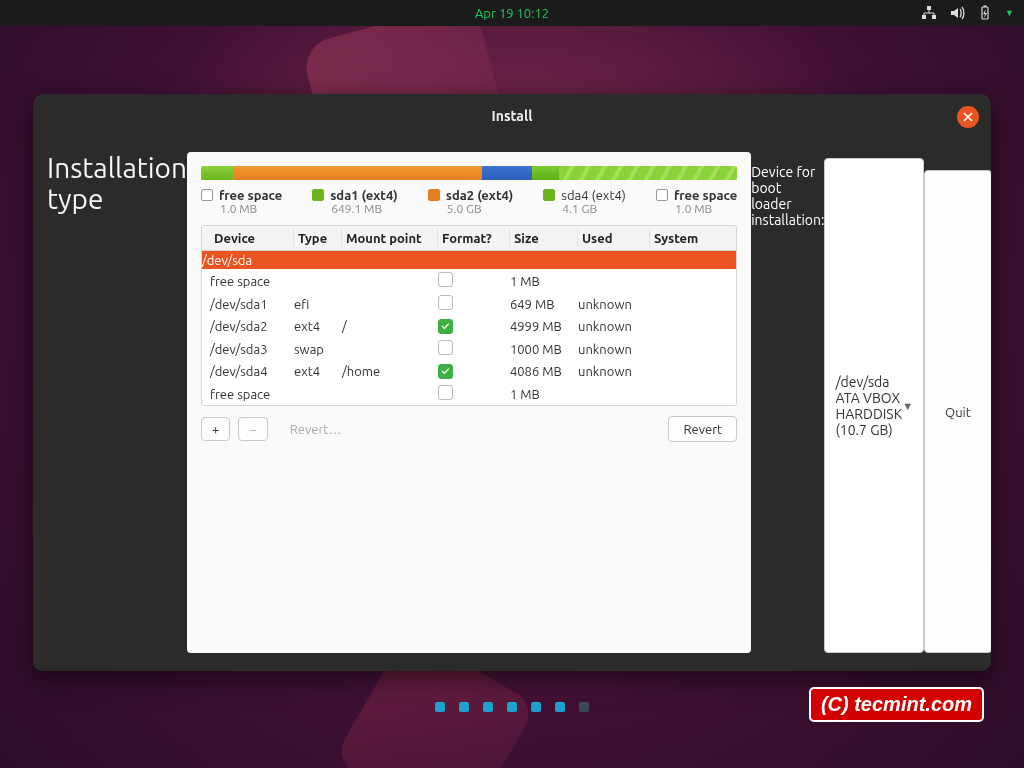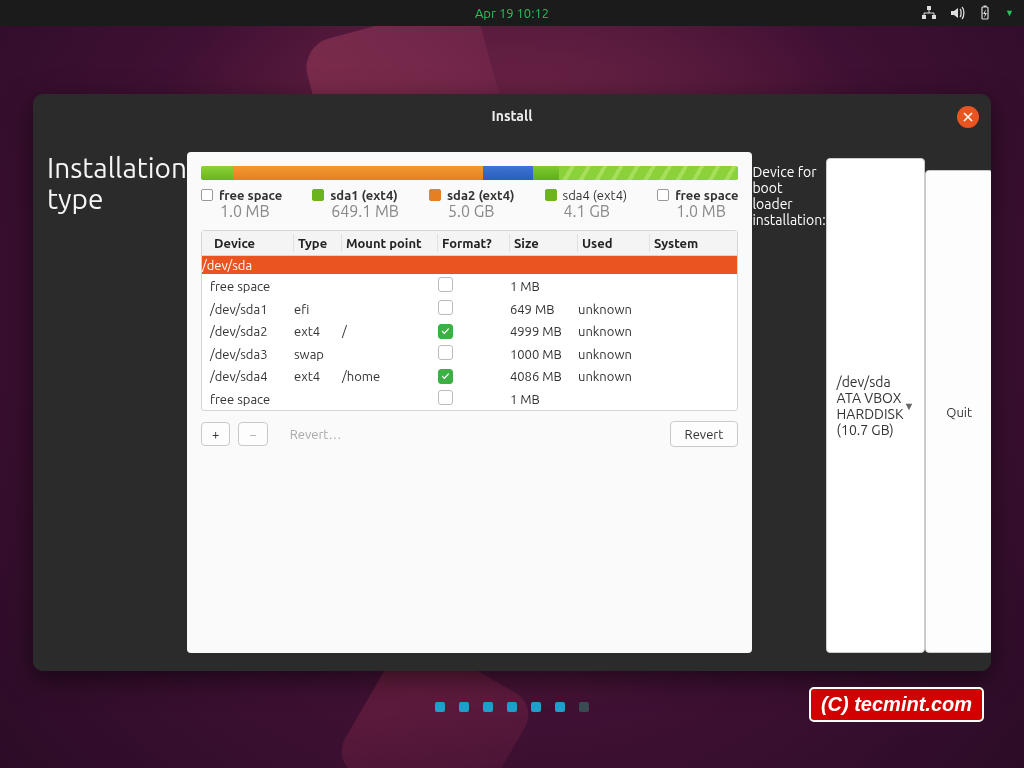--- a/index.html
+++ b/index.html
@@ -86,21 +86,21 @@
   }
   .legend-item { display: flex; flex-direction: column; }
   .legend-top { display: flex; align-items: center; gap: 6px; }
   .legend-swatch {
     width: 12px; height: 12px; border: 1px solid #999; border-radius: 2px; display: inline-block;
   }
   .sw-empty { background: #fff; }
   .sw-green { background: #6bb41d; border-color: #6bb41d; }
   .sw-orange{ background: #e67e22; border-color: #e67e22; }
   .sw-blue  { background: #2b5dbb; border-color: #2b5dbb; }
-  .legend-sub { color: #888; font-size: 16px; margin-left: 19px; }
+  .legend-sub { color: #888; font-size: 12px; margin-left: 19px; }
 
   
   .dev-table {
     margin-top: 10px; border: 1px solid #d5d5d5; border-radius: 3px;
     font-size: 13px; background: #fff;
   }
   .dev-head, .dev-row {
     display: grid;
     grid-template-columns: 84px 48px 96px 72px 68px 72px 1fr;
     align-items: center; padding: 3px 8px;

